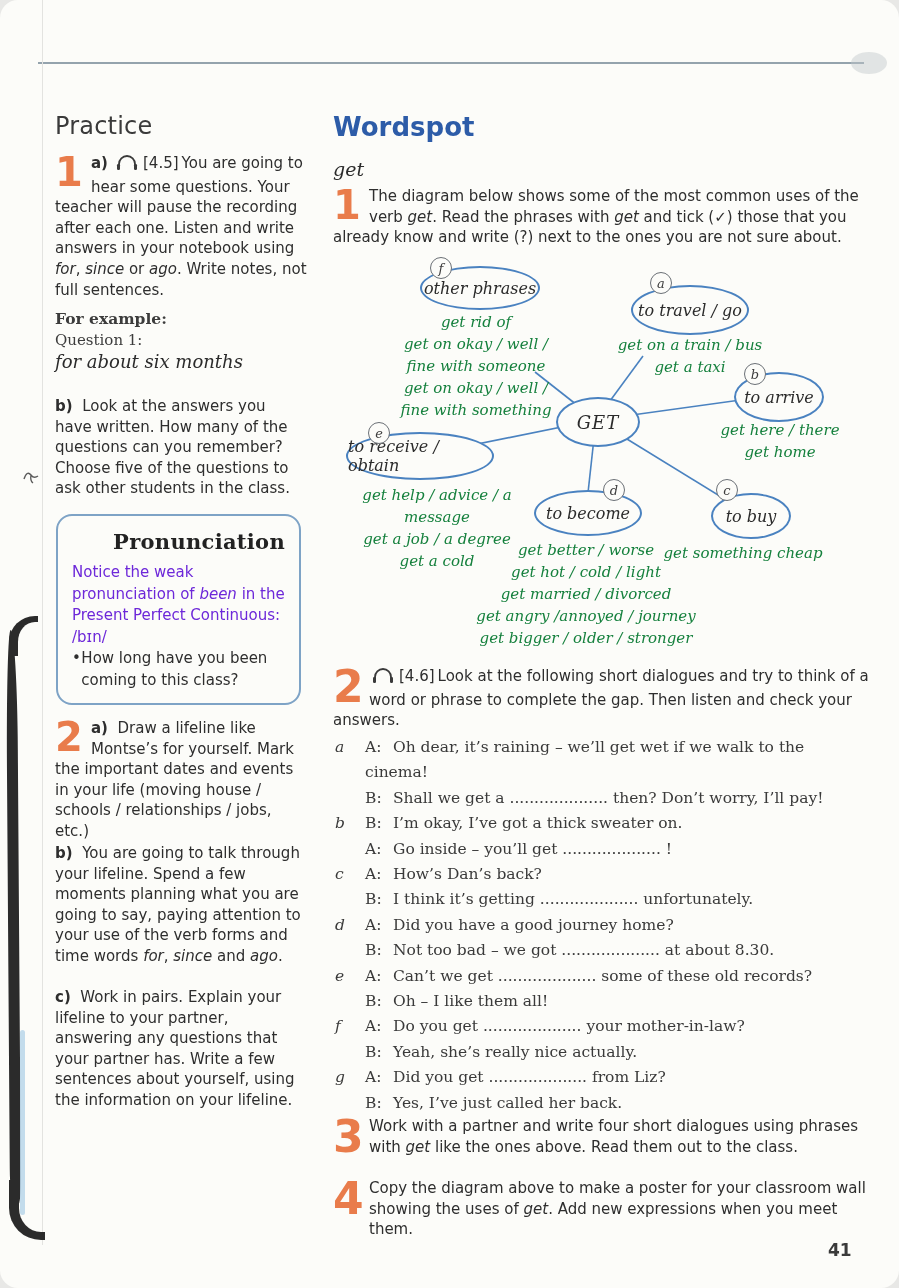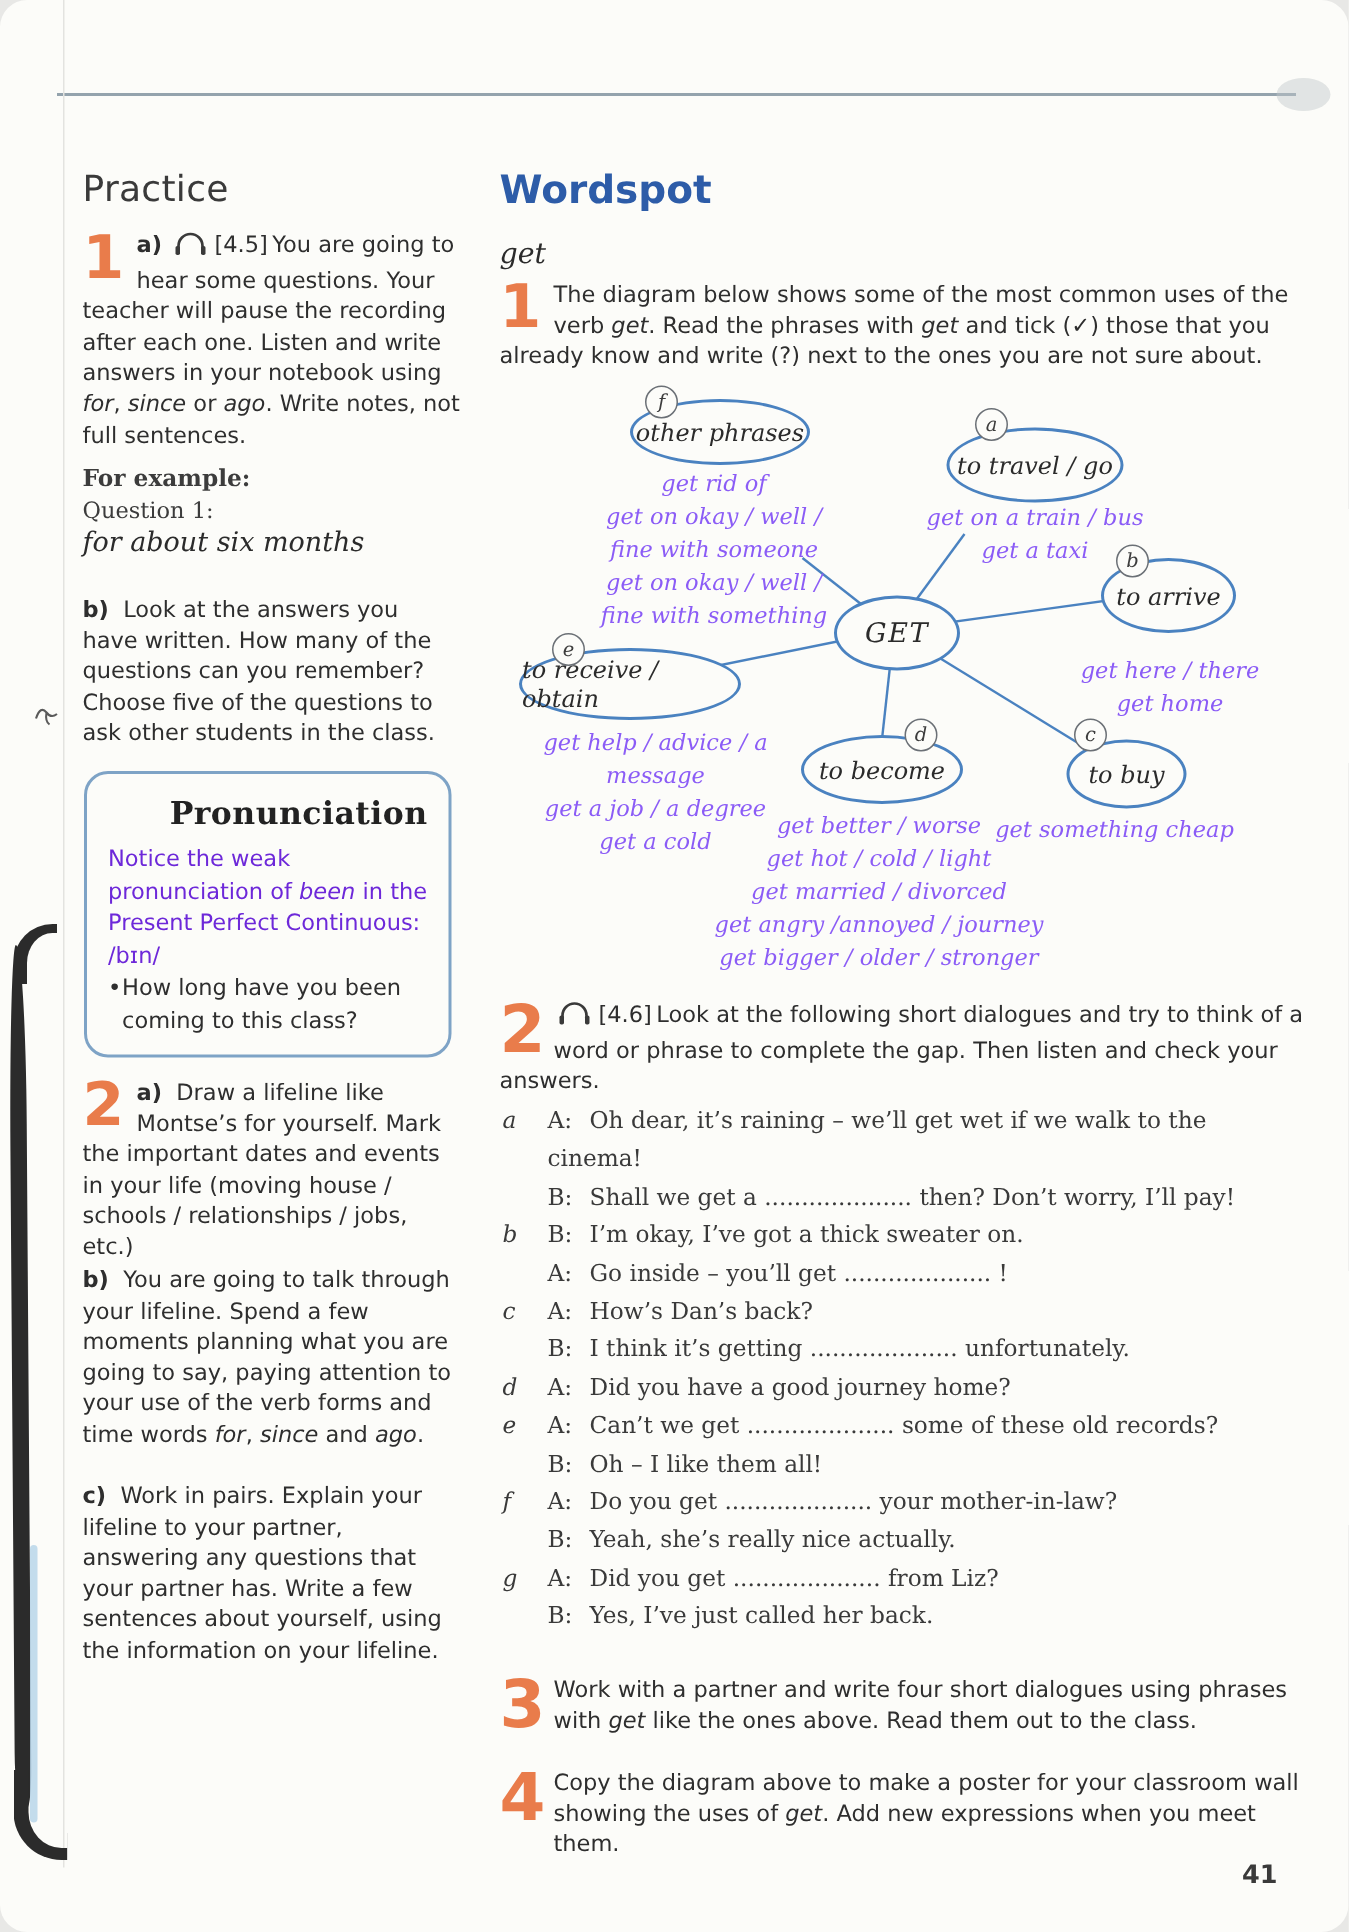--- a/index.html
+++ b/index.html
@@ -45,21 +45,21 @@
   
   .diagram{width:540px;height:405px;}
   .dg-lines{position:absolute;left:0;top:0;z-index:0;}
   .bubble{position:absolute;z-index:2;display:flex;align-items:center;justify-content:center;
           border:2px solid #4a82c0;border-radius:50%;background:#fcfcf9;
           font-family:"DejaVu Serif",serif;font-style:italic;font-size:16px;color:#2b2b2b;}
   .dg-letter{position:absolute;z-index:3;width:20px;height:20px;border:1.5px solid #6b7076;border-radius:50%;
              background:#fcfcf9;display:flex;align-items:center;justify-content:center;
              font-family:"DejaVu Serif",serif;font-style:italic;font-size:13px;color:#3d3d3d;}
   .dg-text{position:absolute;z-index:1;text-align:center;font-family:"DejaVu Serif",serif;
-           font-style:italic;font-size:15px;line-height:22px;color:#8b5cf6;}
+           font-style:italic;font-size:15px;line-height:22px;color:#15803d;}
   
   .dlg-row{display:flex;font-family:"DejaVu Serif",serif;font-size:15.5px;line-height:25.4px;color:#3a3a3a;}
   .dlg-letter{width:30px;font-style:italic;}
   .dlg-lines{flex:1;}
   .spk{display:inline-block;width:28px;}
   .pagenum{font-size:17px;font-weight:bold;color:#3a3a3a;}
   i{font-style:italic;}
 </style>
 </head>
 <body>
@@ -147,21 +147,21 @@
 
     <div class="bubble" style="left:298px;top:29px;width:114px;height:46px;">to travel / go</div>
     <div class="dg-letter" style="left:317px;top:16px;">a</div>
     <div class="dg-text" style="left:267px;top:78px;width:180px;">
         <div>get on a train / bus</div>
         <div>get a taxi</div>
       </div>
 
     <div class="bubble" style="left:401px;top:116px;width:86px;height:46px;">to arrive</div>
     <div class="dg-letter" style="left:411px;top:107px;">b</div>
-    <div class="dg-text" style="left:367px;top:180px;width:160px;">
+    <div class="dg-text" style="left:367px;top:163px;width:160px;">
         <div>get here / there</div>
         <div>get home</div>
       </div>
 
     <div class="bubble" style="left:13px;top:176px;width:144px;height:44px;">to receive / obtain</div>
     <div class="dg-letter" style="left:35px;top:166px;">e</div>
     <div class="dg-text" style="left:-6px;top:228px;width:220px;">
         <div>get help / advice / a message</div>
         <div>get a job / a degree</div>
         <div>get a cold</div>
@@ -214,20 +214,21 @@
       <span class="dlg-letter">c</span>
       <div class="dlg-lines">
         <div><span class="spk">A:</span><span>How’s Dan’s back?</span></div>
         <div><span class="spk">B:</span><span>I think it’s getting .................... unfortunately.</span></div>
       </div>
     </div>
     <div class="dlg-row">
       <span class="dlg-letter">d</span>
       <div class="dlg-lines">
         <div><span class="spk">A:</span><span>Did you have a good journey home?</span></div>
+        <div><span class="spk">B:</span><span>Not too bad – we got .................... at about 8.30.</span></div>
       </div>
     </div>
     <div class="dlg-row">
       <span class="dlg-letter">e</span>
       <div class="dlg-lines">
         <div><span class="spk">A:</span><span>Can’t we get .................... some of these old records?</span></div>
         <div><span class="spk">B:</span><span>Oh – I like them all!</span></div>
       </div>
     </div>
     <div class="dlg-row">

